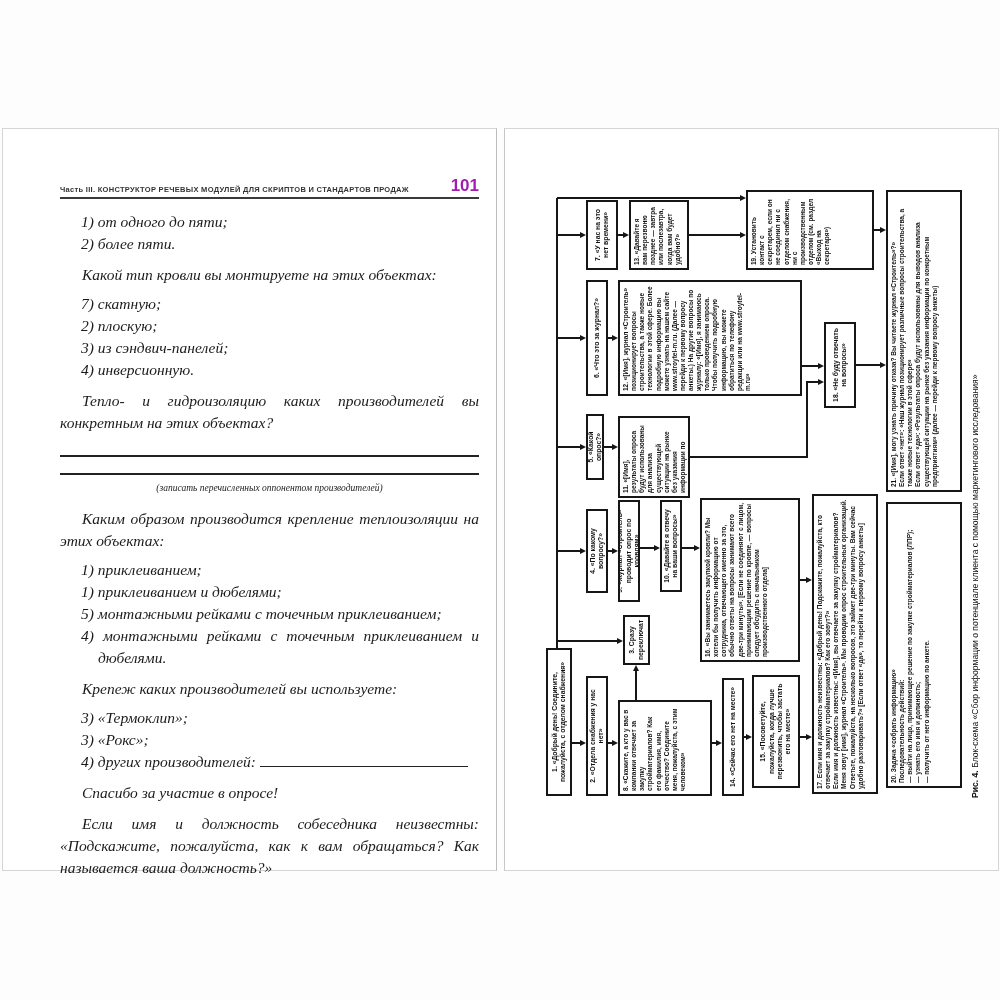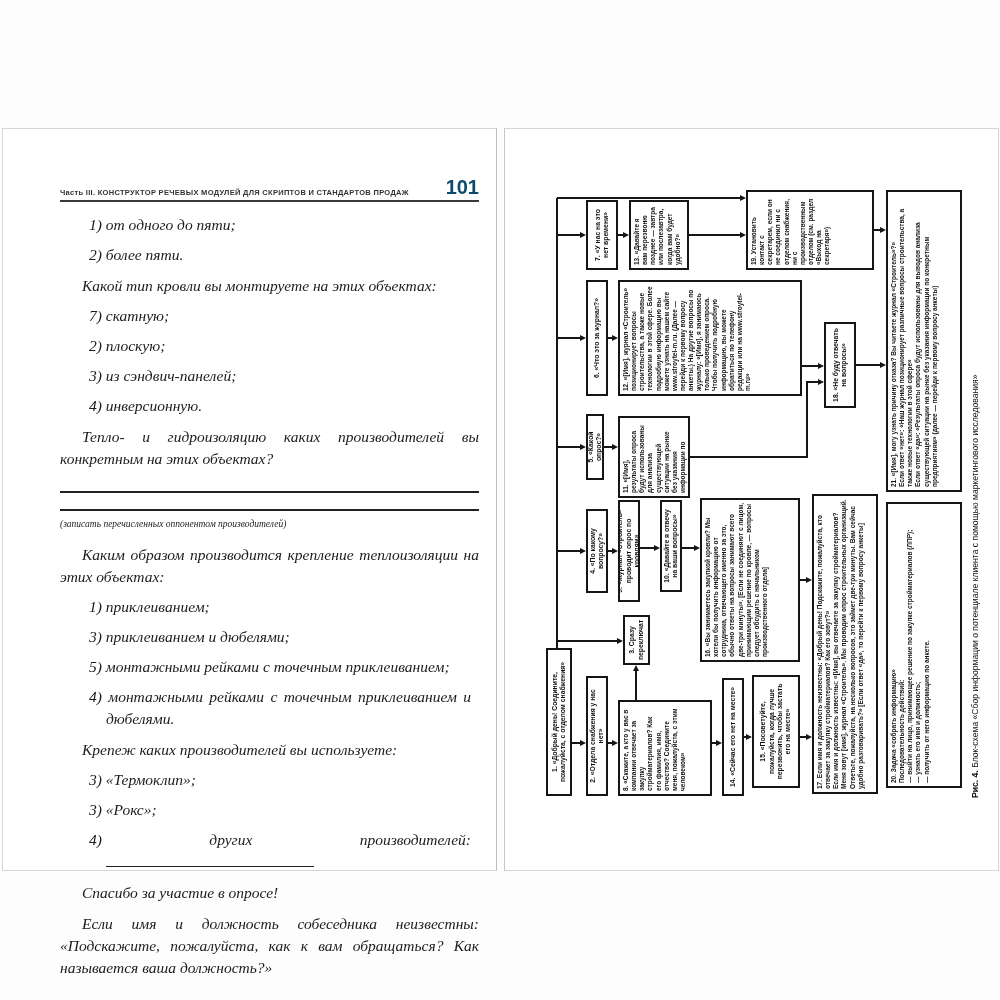--- a/index.html
+++ b/index.html
@@ -7,27 +7,27 @@
   .page{position:absolute;background:#fff;border:1px solid #d5d5d5;width:493px;height:741px;top:128px;}
   #left-page{left:2px;border-right:1px solid #bdbdbd;}
   #right-page{left:504px;border-left:1px solid #c6c6c6;}
 
   
   .lp-inner{position:absolute;left:57px;top:48px;width:419px;}
   .lp-header{display:flex;justify-content:space-between;align-items:flex-end;
     border-bottom:2px solid #3a3a3a;padding-bottom:3px;}
   .lp-header .running{font-family:"Liberation Sans",sans-serif;font-size:7.5px;font-weight:bold;
     color:#333;letter-spacing:.3px;padding-top:6px;}
-  .lp-header .pagenum{font-family:"Liberation Sans",sans-serif;font-size:20px;font-weight:bold;color:#0c4a6e;line-height:1;}
+  .lp-header .pagenum{font-family:"Liberation Sans",sans-serif;font-size:17px;font-weight:bold;color:#a21caf;line-height:1;}
   .lp-body{font-style:italic;font-size:15.5px;line-height:22px;margin-top:12px;}
   .para{text-indent:22px;margin:9px 0 7px 0;text-align:justify;}
-  .li{padding-left:38px;text-indent:-17px;margin:8px;text-align:justify;}
+  .li{padding-left:38px;text-indent:-17px;margin:0;text-align:justify;}
   .rule{border-bottom:2px solid #222;height:14px;}
   .rule2{border-bottom:2px solid #222;height:16px;}
-  .blank-cap{font-size:9.5px;margin-top:2px;color:#222;}
+  .blank-cap{font-size:9.5px;text-align:center;margin-top:2px;color:#222;}
   .fill-line{display:inline-block;width:208px;border-bottom:1.6px solid #222;height:12px;}
 
   
   #fc-wrap{position:absolute;left:39px;top:57px;width:445px;height:612px;}
   #fc{position:absolute;left:0;top:612px;width:612px;height:445px;
     transform:rotate(-90deg);transform-origin:0 0;
     font-family:"Liberation Sans",sans-serif;color:#111;}
   .fbox{position:absolute;border:2px solid #161616;box-sizing:border-box;background:#fff;
     font-size:6.5px;font-weight:bold;line-height:1.25;padding:2px 3px;overflow:hidden;}
   .fbox.c{display:flex;align-items:center;justify-content:center;text-align:center;font-size:6.8px;}
@@ -56,21 +56,21 @@
       <div class="li">7) скатную;</div>
       <div class="li">2) плоскую;</div>
       <div class="li">3) из сэндвич-панелей;</div>
       <div class="li">4) инверсионную.</div>
       <div class="para">Тепло- и гидроизоляцию каких производителей вы конкретным на этих объектах?</div>
       <div class="rule"></div>
       <div class="rule2"></div>
       <div class="blank-cap">(записать перечисленных оппонентом производителей)</div>
       <div class="para">Каким образом производится крепление теплоизоляции на этих объектах:</div>
       <div class="li">1) приклеиванием;</div>
-      <div class="li">3) приклеиванием и дюбелями;</div>
+      <div class="li">1) приклеиванием и дюбелями;</div>
       <div class="li">5) монтажными рейками с точечным приклеиванием;</div>
       <div class="li">4) монтажными рейками с точечным приклеиванием и дюбелями.</div>
       <div class="para">Крепеж каких производителей вы используете:</div>
       <div class="li">3) «Термоклип»;</div>
       <div class="li">3) «Рокс»;</div>
       <div class="li"><span>4) других производителей:</span> <span class="fill-line"></span></div>
       <div class="para">Спасибо за участие в опросе!</div>
       <div class="para">Если имя и должность собеседника неизвестны: «Подскажите, пожалуйста, как к вам обращаться? Как называется ваша должность?»</div>
     </div>
   </div>

